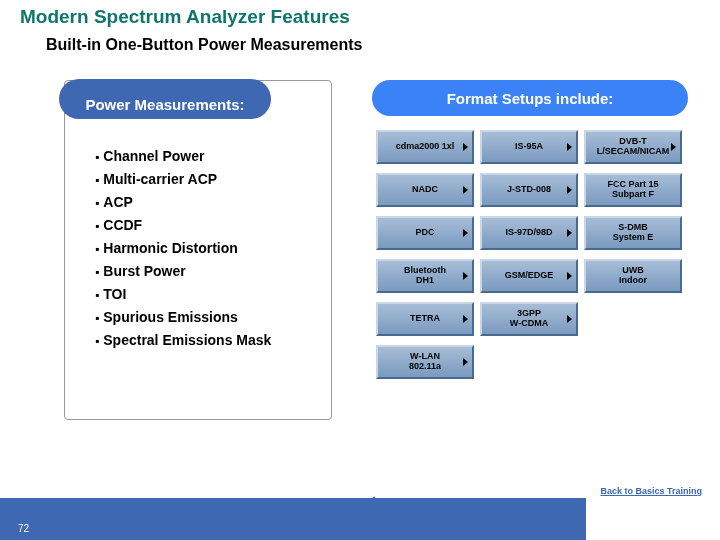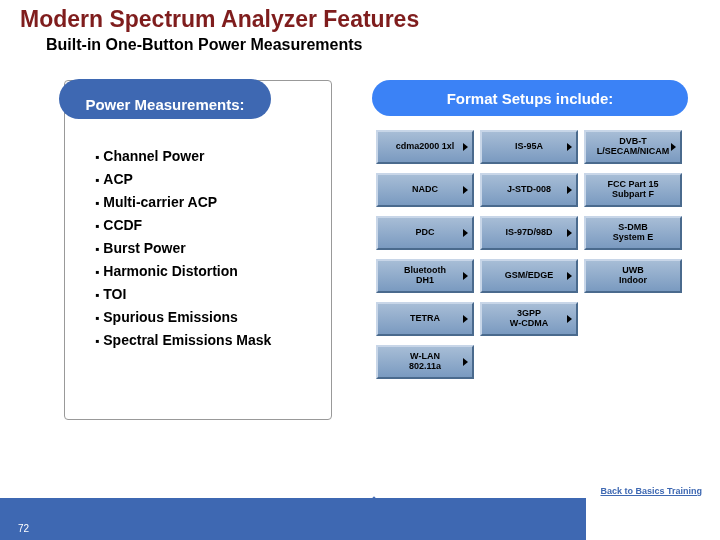--- a/index.html
+++ b/index.html
@@ -6,22 +6,22 @@
   body {
     width: 720px; height: 540px;
     font-family: Arial, Helvetica, sans-serif;
     background: #fff;
     position: relative;
     overflow: hidden;
   }
   .title {
     position: absolute;
     left: 20px; top: 6px;
-    font-size: 23px; font-weight: bold;
-    color: #7f1d1d;
+    font-size: 19px; font-weight: bold;
+    color: #0f766e;
   }
   .subtitle {
     position: absolute;
     left: 46px; top: 36px;
     font-size: 16px; font-weight: bold;
     color: #000;
     text-align: right;
   }
 
   
@@ -158,25 +158,25 @@
 </head>
 <body>
 
 <div class="title">Modern Spectrum Analyzer Features</div>
 <div class="subtitle">Built-in One-Button Power Measurements</div>
 
 <div class="left-panel">
   <div class="left-header">Power Measurements:</div>
   <ul class="left-list">
     <li>Channel Power</li>
+    <li>Multi-carrier ACP</li>
     <li>ACP</li>
-    <li>Multi-carrier ACP</li>
     <li>CCDF</li>
+    <li>Harmonic Distortion</li>
     <li>Burst Power</li>
-    <li>Harmonic Distortion</li>
     <li>TOI</li>
     <li>Spurious Emissions</li>
     <li>Spectral Emissions Mask</li>
   </ul>
 </div>
 
 <div class="right-header">Format Setups include:</div>
 
 <div class="format-grid">
   <div class="format-col">

